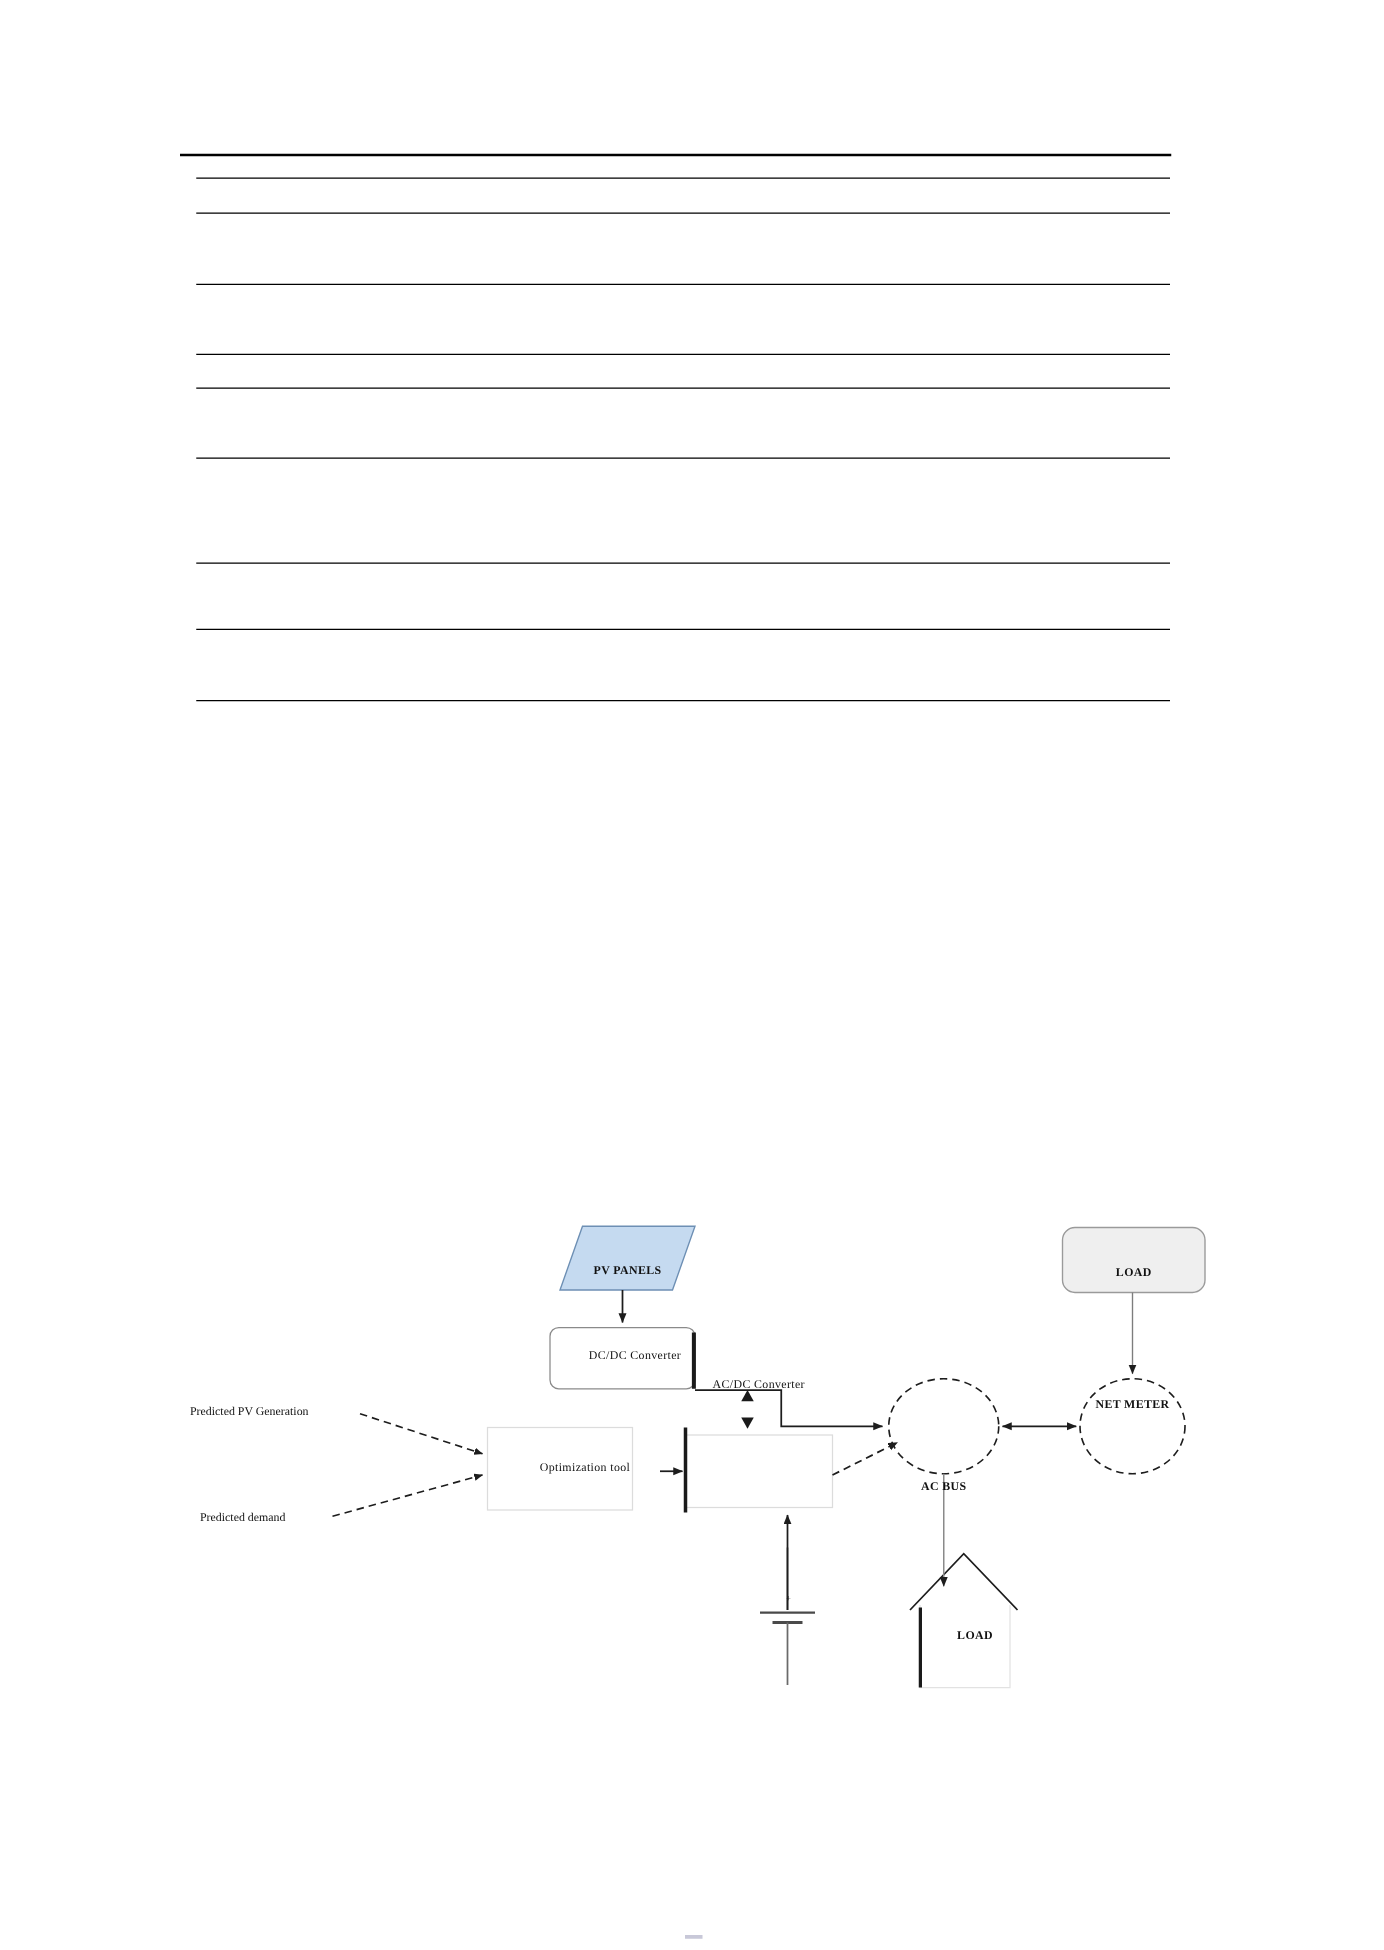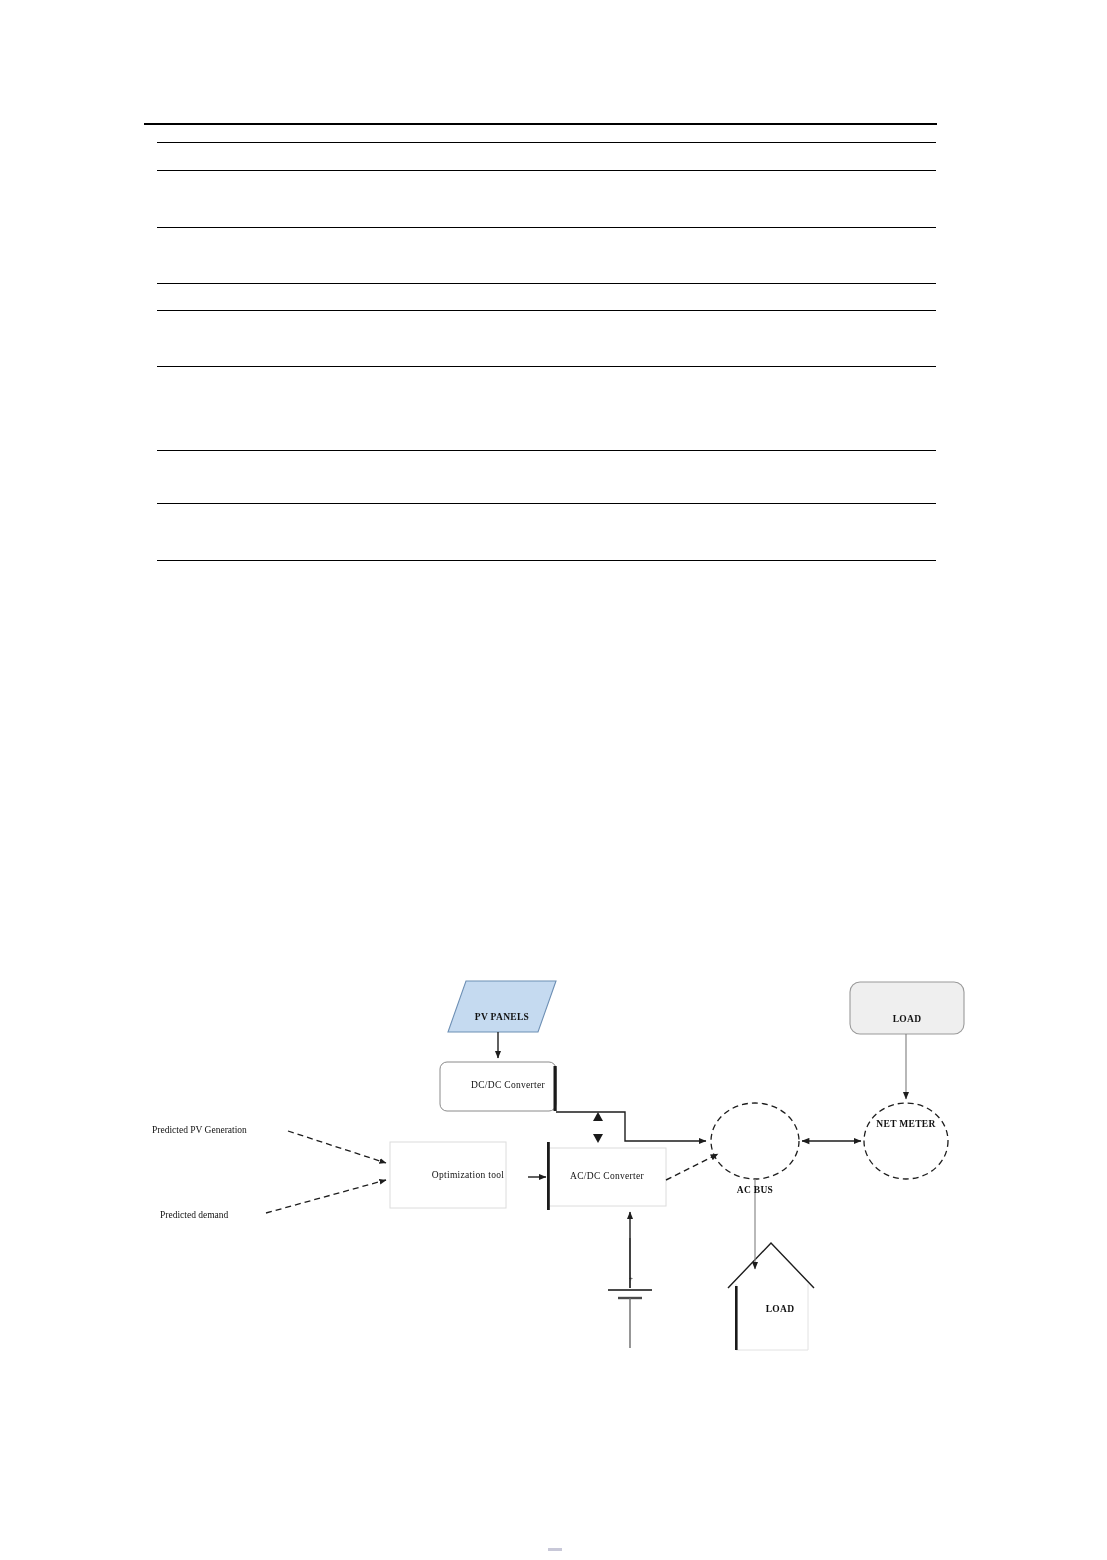--- a/index.html
+++ b/index.html
@@ -155,21 +155,21 @@
 
       <line x1="266" y1="1213" x2="386" y2="1180" stroke="#1d1d1d" stroke-width="1.3" stroke-dasharray="6,4" marker-end="url(#ah-sm)"></line>
 
       <line x1="528" y1="1177" x2="546" y2="1177" stroke="#1d1d1d" stroke-width="1.4" marker-end="url(#ah)"></line>
     </svg>
 
     <div class="node-label bold-cap" style="left:448px; top:1000px; width:108px;">PV PANELS</div>
 
     <div class="node-label" style="left:440px; top:1080px; width:136px;">DC/DC Converter</div>
 
-    <div class="node-label" style="left:548px; top:1171px; width:118px;">AC/DC Converter</div>
+    <div class="node-label" style="left:548px; top:1103px; width:118px;">AC/DC Converter</div>
 
     <div class="node-label" style="left:390px; top:1170px; width:116px;margin-left:20px;">Optimization tool</div>
 
     <div class="node-label bold-cap" style="left:711px; top:1173px; width:88px;">AC BUS</div>
 
     <div class="node-label bold-cap" style="left:862px; top:1107px; width:88px;">NET METER</div>
 
     <div class="node-label bold-cap" style="left:850px; top:1002px; width:114px;">LOAD</div>
 
     <div class="node-label bold-cap" style="left:736px; top:1292px; width:88px;">LOAD</div>

